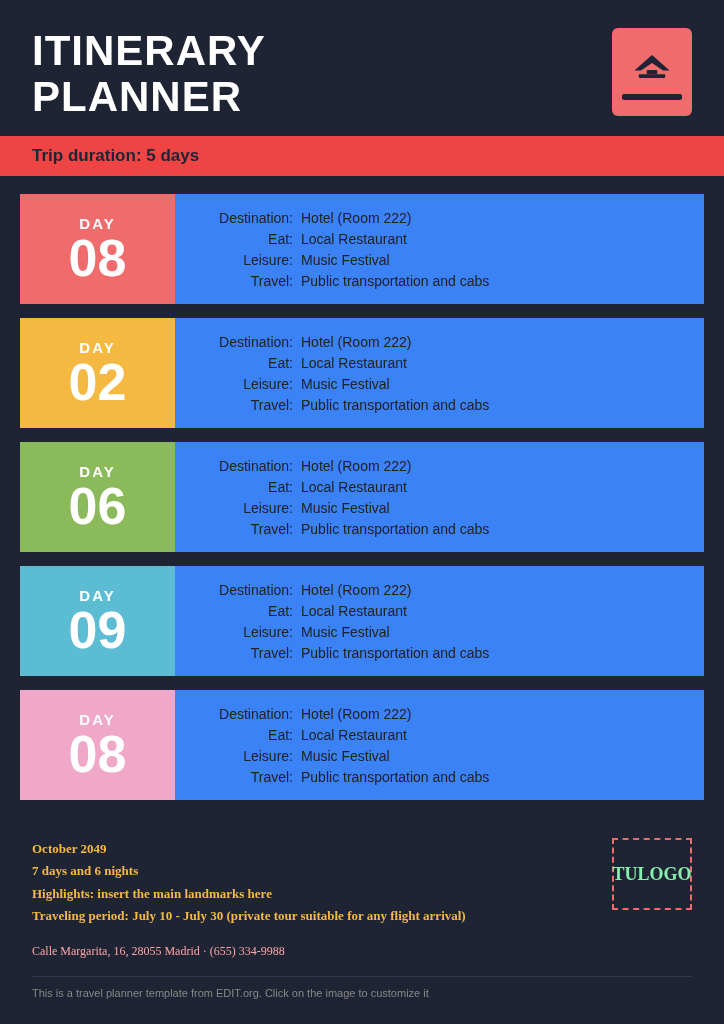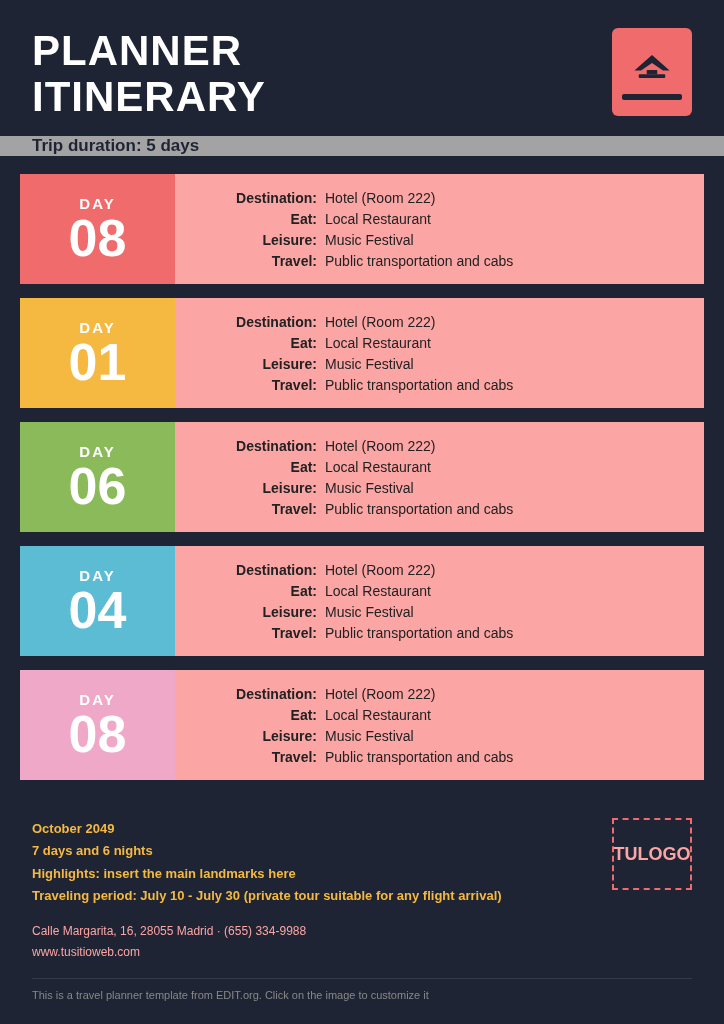--- a/index.html
+++ b/index.html
@@ -48,39 +48,38 @@
 
     .header-icon .book-line {
       width: 60px;
       height: 6px;
       background-color: #1e2433;
       border-radius: 2px;
       margin-top: 6px;
     }
 
     .trip-duration-bar {
-      background-color: #a3a3a3;
+      background-color: #ef4444;
       color: #1e2433;
-      padding: 0 32px;
+      padding: 10px 32px;
       font-size: 17px;
       font-weight: 700;
     }
 
     .days-container {
       padding: 18px 20px;
       display: flex;
       flex-direction: column;
       gap: 14px;
     }
 
     .day-card {
       display: flex;
-      background-color: #fca5a5;
+      background-color: #3b82f6;
       min-height: 110px;
-      gap: 24px;
     }
 
     .day-label {
       width: 155px;
       min-width: 155px;
       display: flex;
       flex-direction: column;
       align-items: center;
       justify-content: center;
       color: #ffffff;
@@ -116,40 +115,41 @@
       gap: 5px;
     }
 
     .detail-row {
       display: flex;
       align-items: baseline;
       font-size: 14px;
     }
 
     .detail-label {
-      font-weight: 700;
+      font-weight: 400;
       text-align: right;
       width: 100px;
       min-width: 100px;
       margin-right: 8px;
       color: #222222;
     }
 
     .detail-value {
       color: #222222;
     }
 
     .footer {
       padding: 20px 32px 0 32px;
     }
 
     .footer-info {
       display: flex;
       justify-content: space-between;
       align-items: flex-start;
+      font-family: Liberation Serif, serif;
     }
 
     .footer-text {
       flex: 1;
     }
 
     .footer-highlight {
       color: #f5b942;
       font-size: 13px;
       font-weight: 700;
@@ -163,21 +163,21 @@
       line-height: 1.8;
     }
 
     .footer-logo {
       width: 80px;
       height: 72px;
       border: 2px dashed #f06b6b;
       display: flex;
       align-items: center;
       justify-content: center;
-      color: #fca5a5;
+      color: #86efac;
       font-size: 18px;
       font-weight: 900;
       line-height: 1.2;
       text-align: center;
       margin-left: 22px;
       flex-shrink: 0;
     }
 
     .footer-bottom {
       color: #888888;
@@ -186,22 +186,22 @@
       padding-bottom: 16px;
       border-top: 1px solid #333a4a;
       padding-top: 10px;
     }
   </style>
 </head>
 <body>
 
 <div class="header">
   <div class="header-title">
+    <div>ITINERARY</div>
     <div>PLANNER</div>
-    <div>ITINERARY</div>
   </div>
   <div class="header-icon">
     <svg viewBox="0 0 100 70">
       <path d="M10 45 L50 10 L90 45 L75 45 L50 28 L25 45 Z"></path>
       <rect x="38" y="44" width="24" height="10" rx="2"></rect>
       <rect x="20" y="54" width="60" height="8" rx="2"></rect>
     </svg>
     <div class="book-line"></div>
   </div>
 </div>
@@ -232,21 +232,21 @@
         </div>
         <div class="detail-row">
           <span class="detail-label">Travel:</span>
           <span class="detail-value">Public transportation and cabs</span>
         </div>
       </div>
     </div>
     <div class="day-card">
       <div class="day-label day-2-color">
         <div class="day-text">DAY</div>
-        <div class="day-number">01</div>
+        <div class="day-number">02</div>
       </div>
       <div class="day-details">
         <div class="detail-row">
           <span class="detail-label">Destination:</span>
           <span class="detail-value">Hotel (Room 222)</span>
         </div>
         <div class="detail-row">
           <span class="detail-label">Eat:</span>
           <span class="detail-value">Local Restaurant</span>
         </div>
@@ -280,21 +280,21 @@
         </div>
         <div class="detail-row">
           <span class="detail-label">Travel:</span>
           <span class="detail-value">Public transportation and cabs</span>
         </div>
       </div>
     </div>
     <div class="day-card">
       <div class="day-label day-4-color">
         <div class="day-text">DAY</div>
-        <div class="day-number">04</div>
+        <div class="day-number">09</div>
       </div>
       <div class="day-details">
         <div class="detail-row">
           <span class="detail-label">Destination:</span>
           <span class="detail-value">Hotel (Room 222)</span>
         </div>
         <div class="detail-row">
           <span class="detail-label">Eat:</span>
           <span class="detail-value">Local Restaurant</span>
         </div>
@@ -338,21 +338,20 @@
   <div class="footer-info">
     <div class="footer-text">
       <div class="footer-highlight">
         <div>October 2049</div>
         <div>7 days and 6 nights</div>
         <div>Highlights: insert the main landmarks here</div>
         <div>Traveling period: July 10 - July 30 (private tour suitable for any flight arrival)</div>
       </div>
       <div class="footer-contact">
         <div>Calle Margarita, 16, 28055 Madrid · (655) 334-9988</div>
-        <div>www.tusitioweb.com</div>
       </div>
     </div>
     <div class="footer-logo">
       <span>TU</span>
         <br>
       <span>LOGO</span>
     </div>
   </div>
   <div class="footer-bottom">This is a travel planner template from EDIT.org. Click on the image to customize it</div>
 </div>

